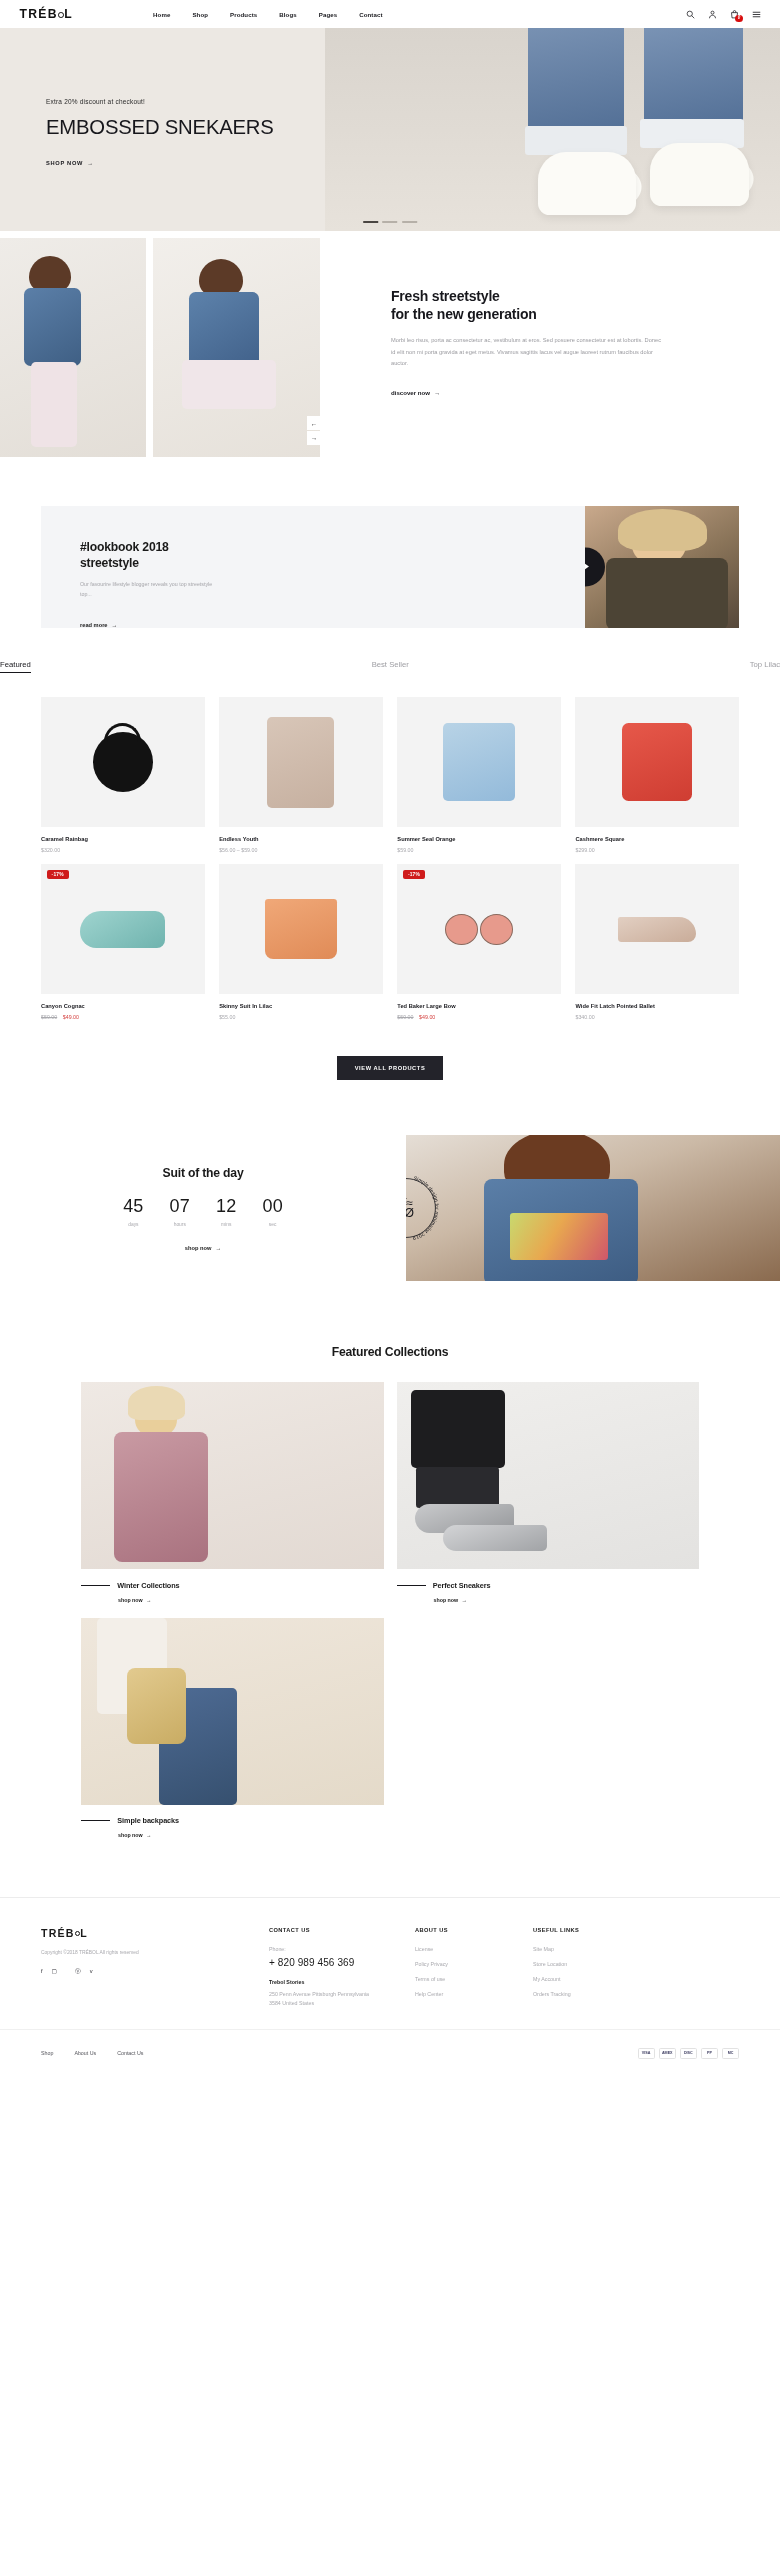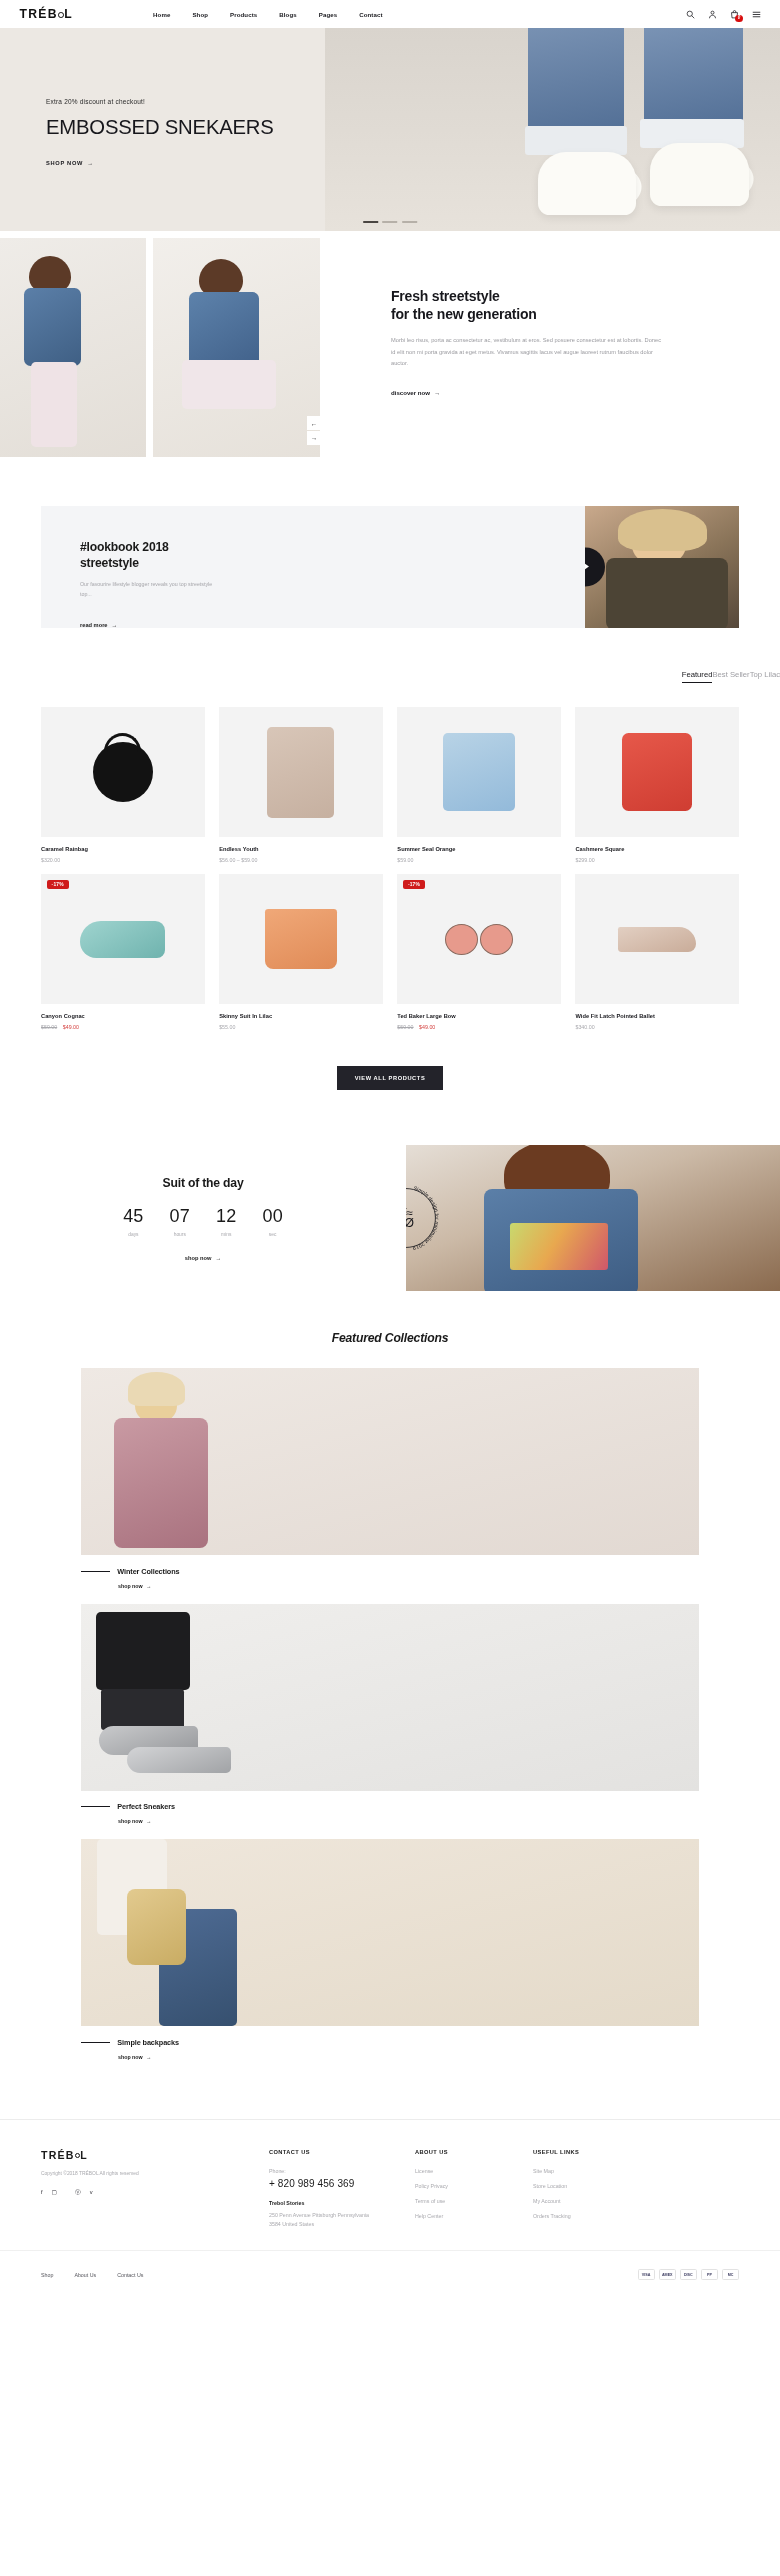--- a/index.html
+++ b/index.html
@@ -66,21 +66,21 @@
   .look-cta { font-size:5.7px; font-weight:bold; margin-top:22px; display:inline-flex; gap:4.1px; align-items:center;}
   .look-r { width:154px; background:linear-gradient(150deg,#c9a98c 0%, #8a7459 55%, #56483a 100%); position:relative; overflow:hidden;}
   .play {
     position:absolute; left:-19.5px; top:50%; transform:translateY(-50%);
     width:39px; height:39px; border-radius:50%; background:#17171c;
     display:flex; align-items:center; justify-content:center; z-index:5;
   }
   .play::after { content:""; border-left:6.5px solid #fff; border-top:4.1px solid transparent; border-bottom:4.1px solid transparent; margin-left:2.4px;}
 
   
-  .tabs { display:flex; justify-content:flex-end; margin-top:42px; }
+  .tabs { display:flex; justify-content:space-between; margin-top:32px; }
   .tab { font-size:7.7px; color:#9e9ea3; padding-bottom:3.3px; }
   .tab.active { color:#17171c; border-bottom:1px solid #17171c; }
   .grid { display:grid; grid-template-columns:repeat(4,1fr); gap:11.4px 14.6px; margin:24.4px 41px 0 41px;}
   .card { }
   .thumb { height:130px; background:#f3f3f3; position:relative; display:flex; align-items:center; justify-content:center; overflow:hidden;}
   .sale {
     position:absolute; left:5.7px; top:5.7px; background:#cf1b1b; color:#fff;
     font-size:4.9px; font-weight:bold; padding:2px 4.9px; border-radius:2px; letter-spacing:0.2px;
   }
   .pname { font-size:5.7px; font-weight:bold; margin-top:9px; color:#17171c; letter-spacing:0.04px;}
@@ -105,22 +105,22 @@
   .deal-r { width:374px; background:linear-gradient(160deg,#e5ded6 0%, #cbb9a6 40%, #8a6a4e 100%); position:relative; overflow:hidden;}
   .stamp {
     position:absolute; left:-36px; top:50%; transform:translateY(-50%);
     width:72px; height:72px; border-radius:50%; z-index:6;
     display:flex; align-items:center; justify-content:center;
   }
   .stamp svg { position:absolute; inset:0; }
   .stamp .mono { font-size:12.2px; font-weight:500; line-height:0.82; letter-spacing:-0.4px; text-align:center; color:#17171c;}
 
   
-  .fc-h { text-align:center; font-size:12.2px; font-weight:bold; margin-top:40px; letter-spacing:-0.2px;font-style:italic;}
-  .fc-grid { display:grid; grid-template-columns:repeat(1,1fr); gap:13px; margin:23px 81px 0 81px;}
+  .fc-h { text-align:center; font-size:12.2px; font-weight:bold; margin-top:64px; letter-spacing:-0.2px;}
+  .fc-grid { display:grid; grid-template-columns:repeat(2,1fr); gap:13px; margin:23px 81px 0 81px;}
   .fc-img { height:187px; position:relative; overflow:hidden;}
   .fc-cap { margin-top:11.4px; display:flex; align-items:center; gap:7.3px;}
   .fc-cap i { width:29px; height:0.8px; background:#17171c; display:block;}
   .fc-cap b { font-size:7.3px; font-weight:bold; letter-spacing:-0.1px;}
   .fc-sub { font-size:5.3px; font-weight:bold; margin-top:5.7px; margin-left:37px; display:inline-flex; gap:3.3px; align-items:center;}
 
   
   .footer { margin-top:57px; border-top:0.8px solid #ececec; display:flex; padding:29px 41px 0 41px;}
   .f-brand { width:228px; }
   .f-logo { font-size:10.6px; font-weight:bold; letter-spacing:1.2px; display:flex; align-items:center;}

